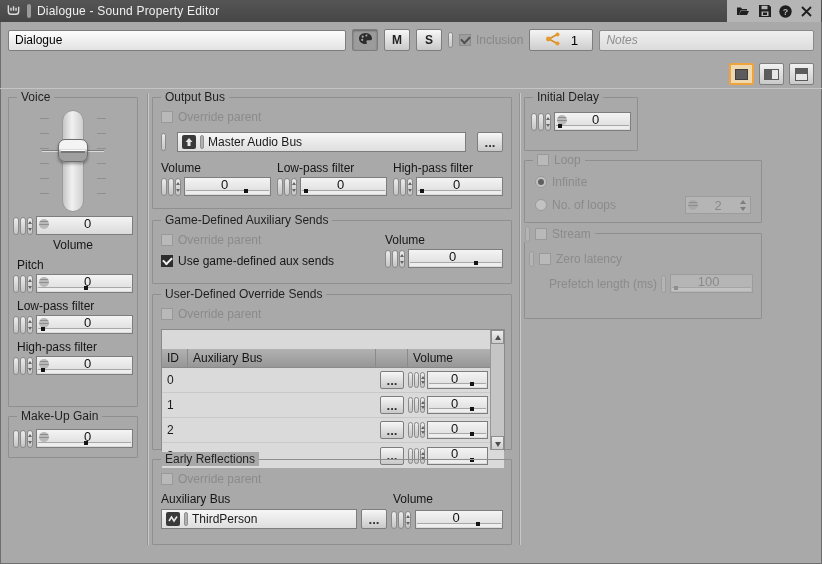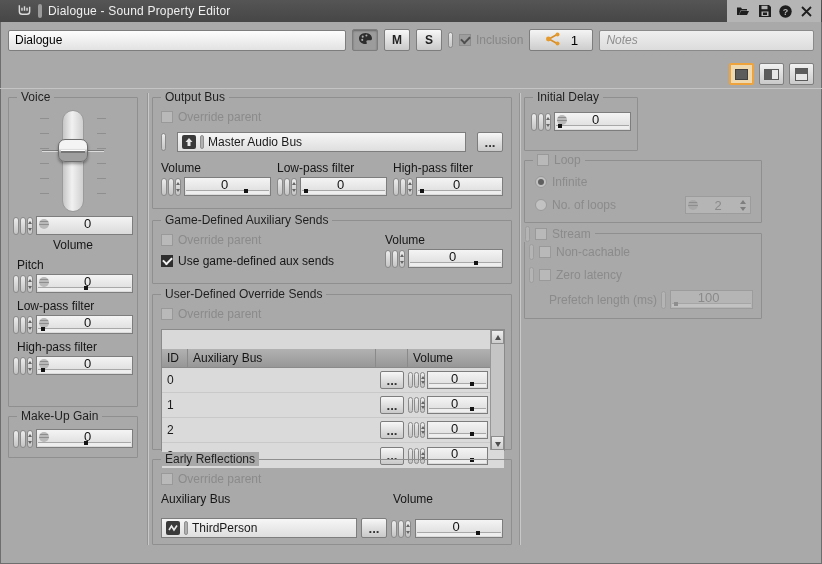--- a/index.html
+++ b/index.html
@@ -6,21 +6,21 @@
   html,body { width:822px; height:564px; overflow:hidden; }
   body {
     font-family: "Liberation Sans", sans-serif;
     font-size: 12px; color:#1a1a1a;
     background:#a9a9a9;
     position:relative;
     box-shadow: inset 0 0 0 1px #6e6e6e;
   }
   
   .titlebar { position:absolute; left:0; top:0; width:822px; height:22px;
-    background:linear-gradient(#555,#464646); display:flex; align-items:center; gap:6px; padding:0 17px; }
+    background:linear-gradient(#555,#464646); display:flex; align-items:center; gap:6px; padding:0 6px; }
   .titlebar .ttext { color:#f0f0f0; font-size:12px; letter-spacing:.2px; }
   .tb-pill { width:4px; height:14px; background:#9a9a9a; border-radius:2px; }
   .tb-btns { position:absolute; right:1px; top:0; height:22px; width:94px; background:#b5b5b5;
     display:flex; align-items:center; justify-content:space-evenly; }
   .tb-btns svg { display:block; }
   
   .toolbar { position:absolute; left:0; top:22px; width:822px; height:36px;
     display:flex; align-items:center; gap:6px; padding:0 8px; }
   .name-input { width:338px; height:21px; border:1px solid #7d7d7d; border-radius:2px;
     background:linear-gradient(#fdfdfd,#e2e2e2); padding:0 6px; font:12px "Liberation Sans",sans-serif; }
@@ -521,21 +521,21 @@
   <div class="gbox" style="left:152px; top:370px; width:360px; height:86px; padding:12px 8px 0;">
     <span class="legend">Early Reflections</span>
     <div class="cbrow">
       <span class="cb disab"></span>
       <span class="dis">Override parent</span>
     </div>
     <div style="display:flex; margin-top:6px;">
       <span class="lbl" style="flex:0 0 232px;">Auxiliary Bus</span>
       <span class="lbl">Volume</span>
     </div>
-    <div style="display:flex; gap:4px; align-items:flex-end; margin-top:12px;">
+    <div style="display:flex; gap:4px; align-items:flex-end; margin-top:3px;">
       <div class="busfield" style="flex:0 0 196px;">
         <span class="busicon">
             <svg width="10" height="10" viewBox="0 0 10 10">
               <path d="M1 7 L3.5 3 L6 7 L9 2.5" fill="none" stroke="#e8e8e8" stroke-width="1.6"></path>
             </svg>
           </span>
         <span class="minipill"></span>
         <span>ThirdPerson</span>
       </div>
       <button class="dots">...</button>
@@ -593,25 +593,20 @@
       </span>
     </div>
   </div>
 
   <div class="gbox" style="left:524px; top:144px; width:238px; height:86px; padding:10px 8px 0;">
     <span class="legend flex" style="left:-4px;">
       <span class="pill single" style="border-color:#9d9d9d;background:#b4b4b4;height:16px;"></span>
       <span class="cb disab"></span>
       <span class="dis">Stream</span>
     </span>
-    <div class="cbrow" style="margin-left:-4px;">
-      <span class="pill single" style="border-color:#9d9d9d;background:#b4b4b4;height:16px;"></span>
-      <span class="cb disab"></span>
-      <span class="dis">Non-cachable</span>
-    </div>
     <div class="cbrow rowgap" style="margin-left:-4px;">
       <span class="pill single" style="border-color:#9d9d9d;background:#b4b4b4;height:16px;"></span>
       <span class="cb disab"></span>
       <span class="dis">Zero latency</span>
     </div>
     <div class="cbrow rowgap" style="margin-left:16px; gap:4px;">
       <span class="dis">Prefetch length (ms)</span>
       <span class="pill single" style="border-color:#9d9d9d;background:#b4b4b4;"></span>
       <span class="sedit disab" style="flex:1;">
         <span class="val">100</span>

